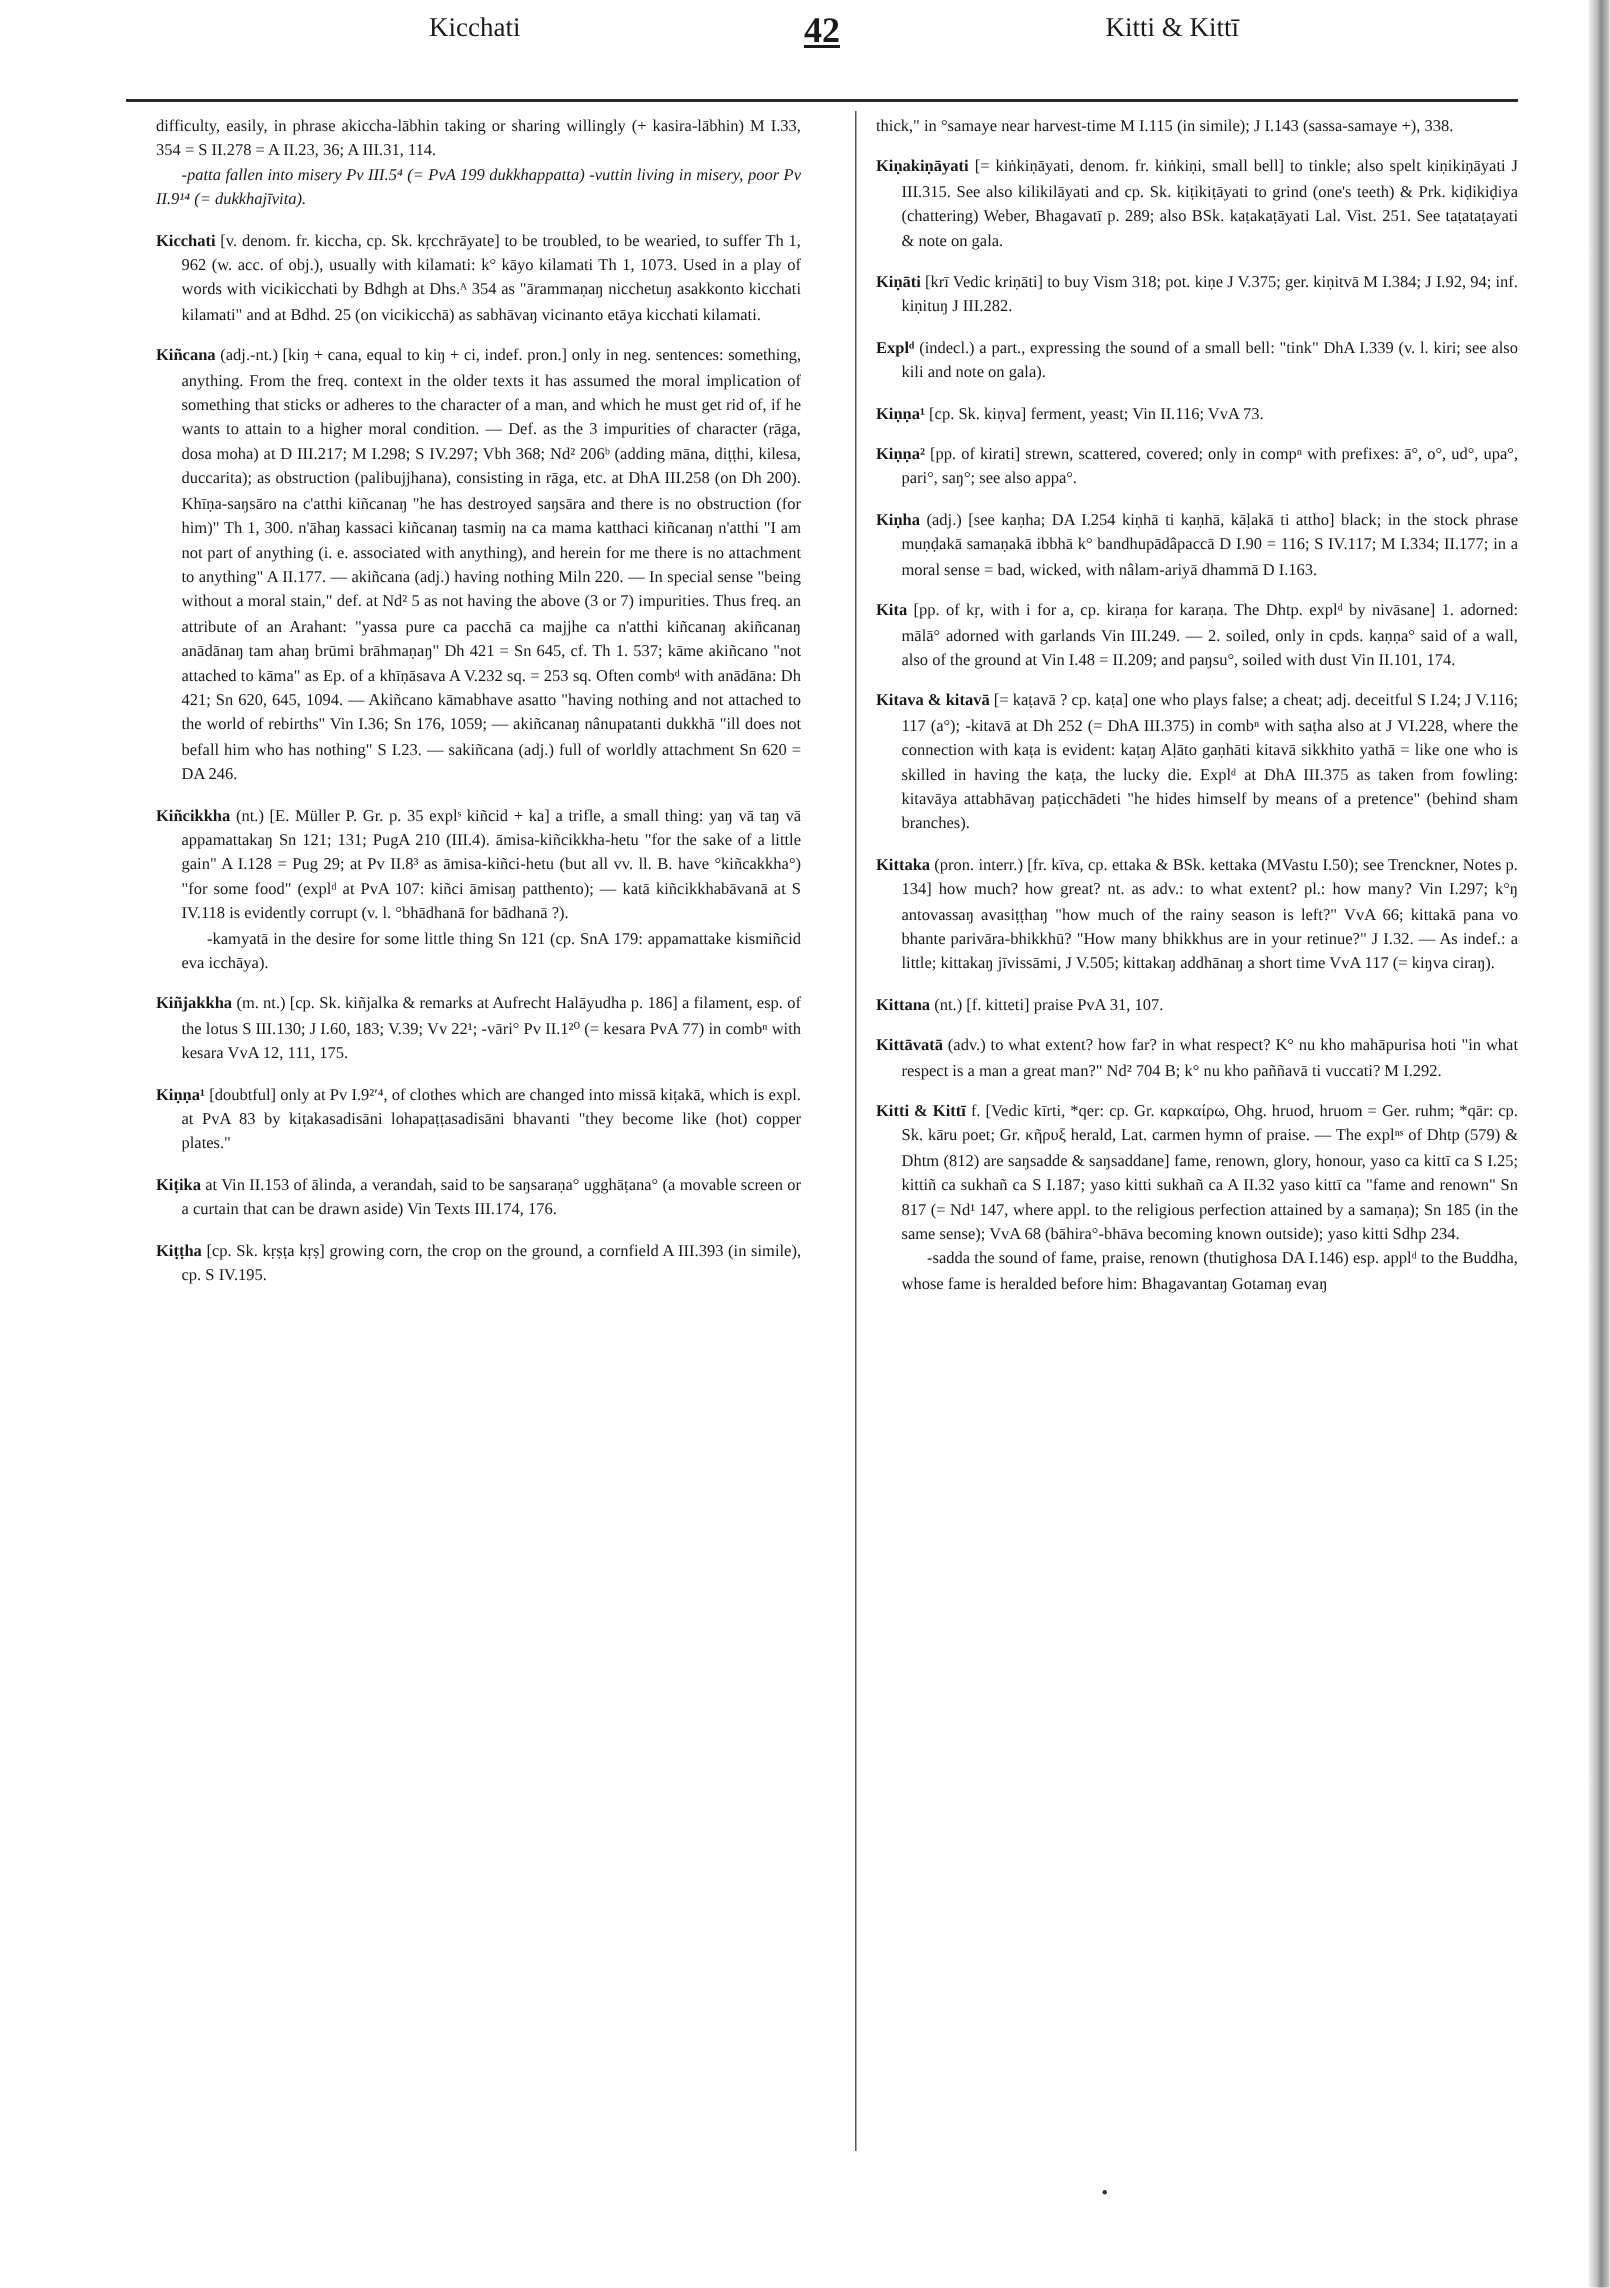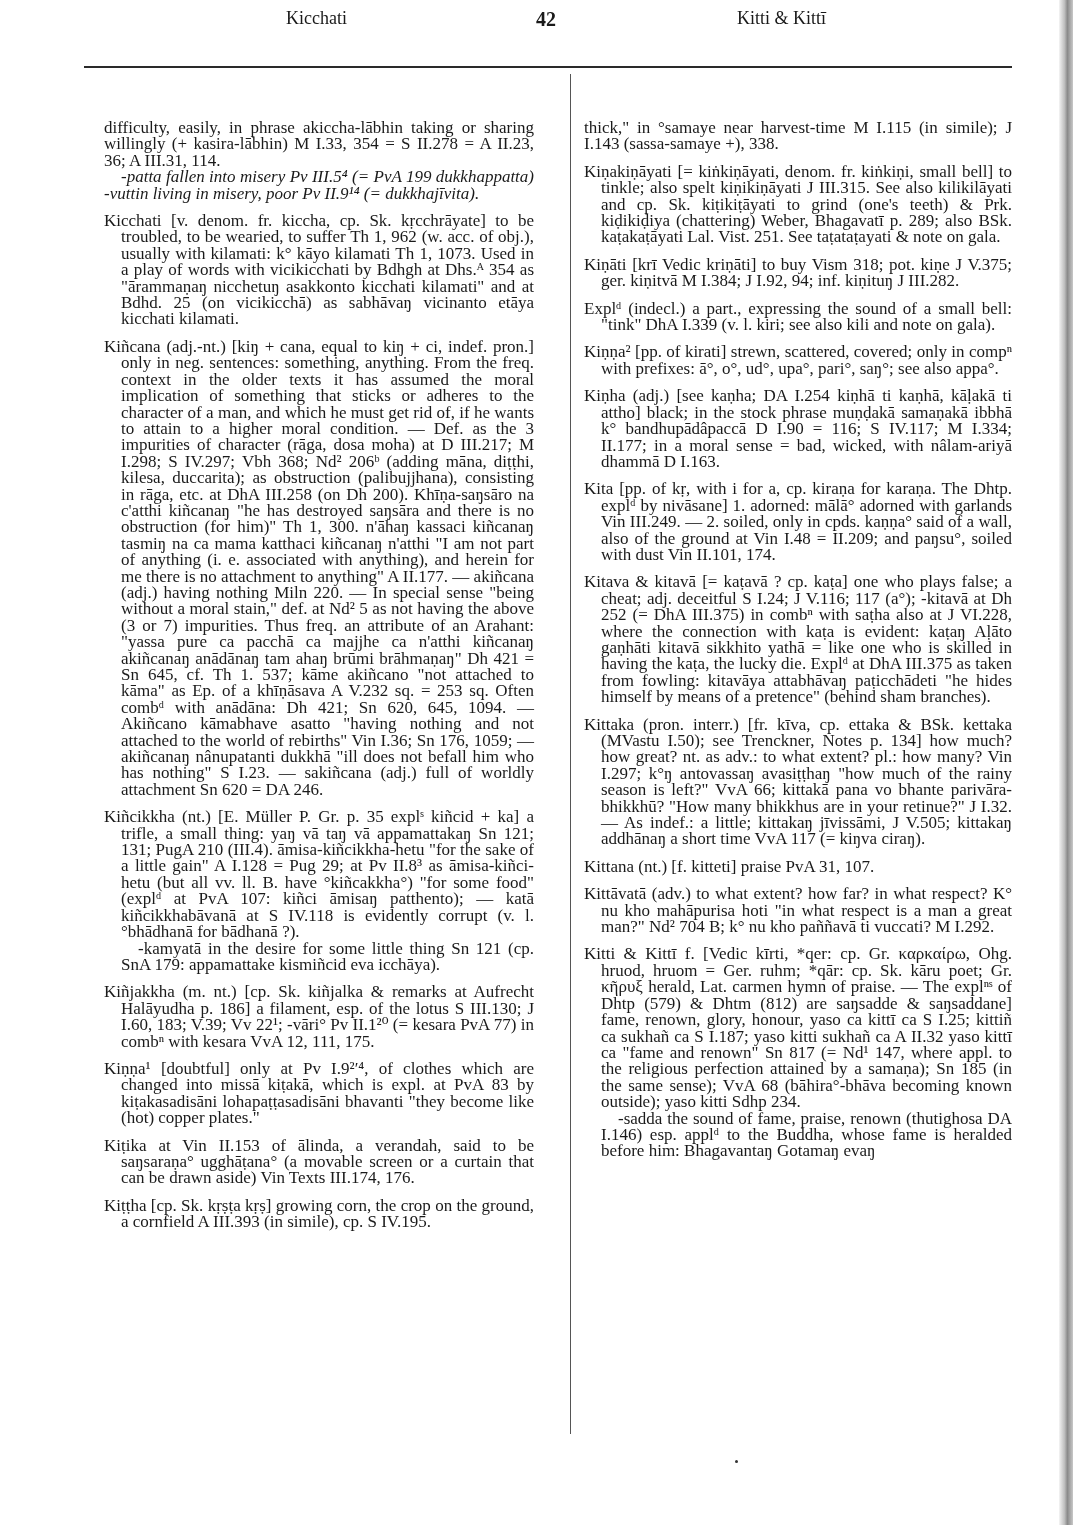--- a/index.html
+++ b/index.html
@@ -10,37 +10,37 @@
     color: #1a1a1a;
   }
   .edge-shadow {
     position: absolute; top: 0; right: 0; width: 14px; height: 1525px;
     background: linear-gradient(to right, #f4f4f4, #bdbdbd 40%, #8a8a8a 60%, #c8c8c8);
   }
   .running-head {
     position: absolute; top: 0; left: 0; width: 1073px; height: 60px;
   }
   .rh-left { position: absolute; left: 286px; top: 8px; font-size: 18px; }
-  .rh-center { position: absolute; left: 536px; top: 8px; font-size: 20px; font-weight: bold; }
+  .rh-center { position: absolute; left: 536px; top: 8px; font-size: 24px; font-weight: bold; text-decoration: underline; }
   .rh-right { position: absolute; left: 737px; top: 8px; font-size: 18px; }
   .head-rule {
     position: absolute; top: 66px; left: 84px; width: 928px; height: 2px; background: #2a2a2a;
   }
   .col-divider {
     position: absolute; top: 74px; left: 570px; width: 1px; height: 1360px; background: #555;
   }
   .column {
     position: absolute; top: 76px; width: 430px;
-    font-size: 17px; line-height: 16.4px; text-align: justify; margin-top: 44px;
+    font-size: 11px; line-height: 16.4px; text-align: justify;
   }
   .col-left { left: 104px; }
   .col-right { left: 584px; width: 428px; }
   .entry { margin: 0 0 11px 0; padding-left: 17px; text-indent: -17px; }
   .entry.cont { padding-left: 0; text-indent: 0; }
-  .entry .hw { font-weight: normal; }
+  .entry .hw { font-weight: bold; }
   .sub { display: block; text-indent: 17px; }
   .entry.cont .sub { text-indent: 17px; font-style: italic; }
   .footer-dot {
     position: absolute; top: 1460px; left: 735px; width: 3px; height: 3px; background: #333; border-radius: 50%;
   }
 </style>
 </head>
 <body>
 
 <div class="edge-shadow"></div>
@@ -61,20 +61,21 @@
     <div class="entry"><span class="hw">Kiñjakkha</span> <span>(m. nt.) [cp. Sk. kiñjalka &amp; remarks at Aufrecht Halāyudha p. 186] a filament, esp. of the lotus S III.130; J I.60, 183; V.39; Vv 22¹; -vāri° Pv II.1²⁰ (= kesara PvA 77) in combⁿ with kesara VvA 12, 111, 175.</span></div>
     <div class="entry"><span class="hw">Kiṇṇa¹</span> <span>[doubtful] only at Pv I.9²′⁴, of clothes which are changed into missā kiṭakā, which is expl. at PvA 83 by kiṭakasadisāni lohapaṭṭasadisāni bhavanti "they become like (hot) copper plates."</span></div>
     <div class="entry"><span class="hw">Kiṭika</span> <span>at Vin II.153 of ālinda, a verandah, said to be saŋsaraṇa° ugghāṭana° (a movable screen or a curtain that can be drawn aside) Vin Texts III.174, 176.</span></div>
     <div class="entry"><span class="hw">Kiṭṭha</span> <span>[cp. Sk. kṛṣṭa kṛṣ] growing corn, the crop on the ground, a cornfield A III.393 (in simile), cp. S IV.195.</span></div>
   </div>
 <div class="column col-right" id="col-right">
     <div class="entry cont"><span>thick," in °samaye near harvest-time M I.115 (in simile); J I.143 (sassa-samaye +), 338.</span></div>
     <div class="entry"><span class="hw">Kiṇakiṇāyati</span> <span>[= kiṅkiṇāyati, denom. fr. kiṅkiṇi, small bell] to tinkle; also spelt kiṇikiṇāyati J III.315. See also kilikilāyati and cp. Sk. kiṭikiṭāyati to grind (one's teeth) &amp; Prk. kiḍikiḍiya (chattering) Weber, Bhagavatī p. 289; also BSk. kaṭakaṭāyati Lal. Vist. 251. See taṭataṭayati &amp; note on gala.</span></div>
     <div class="entry"><span class="hw">Kiṇāti</span> <span>[krī Vedic kriṇāti] to buy Vism 318; pot. kiṇe J V.375; ger. kiṇitvā M I.384; J I.92, 94; inf. kiṇituŋ J III.282.</span></div>
     <div class="entry"><span class="hw">Explᵈ</span> <span>(indecl.) a part., expressing the sound of a small bell: "tink" DhA I.339 (v. l. kiri; see also kili and note on gala).</span></div>
+    <div class="entry"><span class="hw">Kiṇṇa¹</span> <span>[cp. Sk. kiṇva] ferment, yeast; Vin II.116; VvA 73.</span></div>
     <div class="entry"><span class="hw">Kiṇṇa²</span> <span>[pp. of kirati] strewn, scattered, covered; only in compⁿ with prefixes: ā°, o°, ud°, upa°, pari°, saŋ°; see also appa°.</span></div>
     <div class="entry"><span class="hw">Kiṇha</span> <span>(adj.) [see kaṇha; DA I.254 kiṇhā ti kaṇhā, kāḷakā ti attho] black; in the stock phrase muṇḍakā samaṇakā ibbhā k° bandhupādâpaccā D I.90 = 116; S IV.117; M I.334; II.177; in a moral sense = bad, wicked, with nâlam-ariyā dhammā D I.163.</span></div>
     <div class="entry"><span class="hw">Kita</span> <span>[pp. of kṛ, with i for a, cp. kiraṇa for karaṇa. The Dhtp. explᵈ by nivāsane] 1. adorned: mālā° adorned with garlands Vin III.249. — 2. soiled, only in cpds. kaṇṇa° said of a wall, also of the ground at Vin I.48 = II.209; and paŋsu°, soiled with dust Vin II.101, 174.</span></div>
     <div class="entry"><span class="hw">Kitava &amp; kitavā</span> <span>[= kaṭavā ? cp. kaṭa] one who plays false; a cheat; adj. deceitful S I.24; J V.116; 117 (a°); -kitavā at Dh 252 (= DhA III.375) in combⁿ with saṭha also at J VI.228, where the connection with kaṭa is evident: kaṭaŋ Aḷāto gaṇhāti kitavā sikkhito yathā = like one who is skilled in having the kaṭa, the lucky die. Explᵈ at DhA III.375 as taken from fowling: kitavāya attabhāvaŋ paṭicchādeti "he hides himself by means of a pretence" (behind sham branches).</span></div>
     <div class="entry"><span class="hw">Kittaka</span> <span>(pron. interr.) [fr. kīva, cp. ettaka &amp; BSk. kettaka (MVastu I.50); see Trenckner, Notes p. 134] how much? how great? nt. as adv.: to what extent? pl.: how many? Vin I.297; k°ŋ antovassaŋ avasiṭṭhaŋ "how much of the rainy season is left?" VvA 66; kittakā pana vo bhante parivāra-bhikkhū? "How many bhikkhus are in your retinue?" J I.32. — As indef.: a little; kittakaŋ jīvissāmi, J V.505; kittakaŋ addhānaŋ a short time VvA 117 (= kiŋva ciraŋ).</span></div>
     <div class="entry"><span class="hw">Kittana</span> <span>(nt.) [f. kitteti] praise PvA 31, 107.</span></div>
     <div class="entry"><span class="hw">Kittāvatā</span> <span>(adv.) to what extent? how far? in what respect? K° nu kho mahāpurisa hoti "in what respect is a man a great man?" Nd² 704 B; k° nu kho paññavā ti vuccati? M I.292.</span></div>
     <div class="entry"><span class="hw">Kitti &amp; Kittī</span> <span>f. [Vedic kīrti, *qer: cp. Gr. καρκαίρω, Ohg. hruod, hruom = Ger. ruhm; *qār: cp. Sk. kāru poet; Gr. κῆρυξ herald, Lat. carmen hymn of praise. — The explⁿˢ of Dhtp (579) &amp; Dhtm (812) are saŋsadde &amp; saŋsaddane] fame, renown, glory, honour, yaso ca kittī ca S I.25; kittiñ ca sukhañ ca S I.187; yaso kitti sukhañ ca A II.32 yaso kittī ca "fame and renown" Sn 817 (= Nd¹ 147, where appl. to the religious perfection attained by a samaṇa); Sn 185 (in the same sense); VvA 68 (bāhira°-bhāva becoming known outside); yaso kitti Sdhp 234.</span><span class="sub">-sadda the sound of fame, praise, renown (thutighosa DA I.146) esp. applᵈ to the Buddha, whose fame is heralded before him: Bhagavantaŋ Gotamaŋ evaŋ</span></div>
   </div>
 

